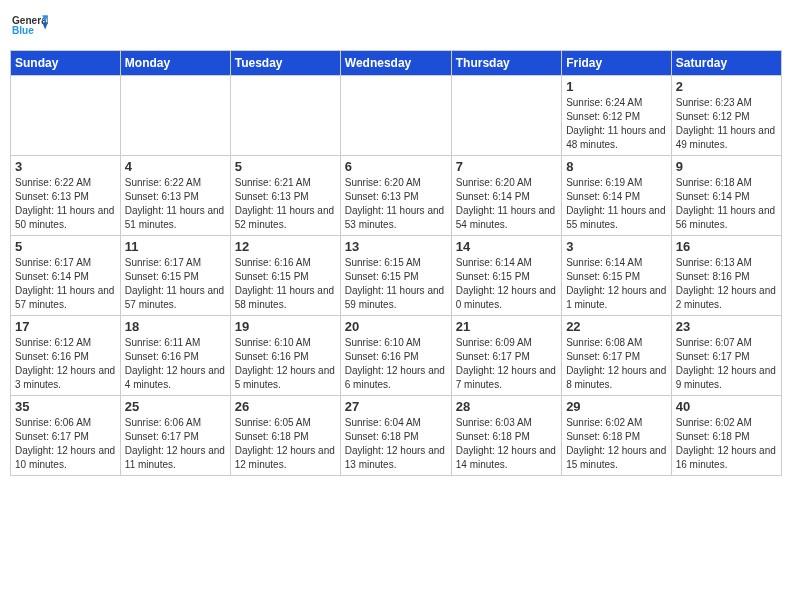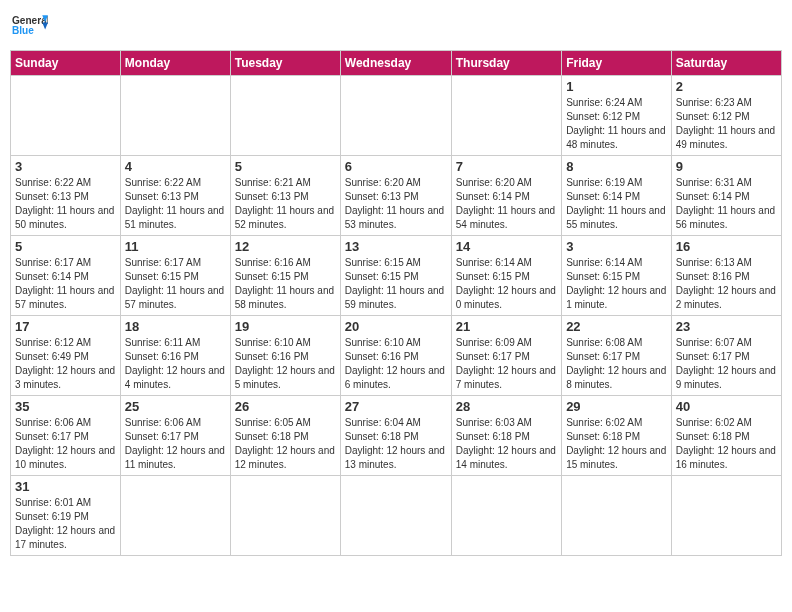--- a/index.html
+++ b/index.html
@@ -39,21 +39,21 @@
     .location {
       font-size: 15px;
       color: #555;
     }
     .calendar {
       width: 100%;
       border-collapse: collapse;
       font-size: 10.5px;
     }
     .calendar thead th {
-      background-color: #be185d;
+      background-color: #1d4ed8;
       color: #fff;
       padding: 5px 4px;
       text-align: left;
       font-size: 12px;
       font-weight: bold;
       border: 1px solid #ccc;
     }
     .calendar tbody td {
       border: 1px solid #ccc;
       vertical-align: top;
@@ -168,21 +168,21 @@
 Daylight: 11 hours and 54 minutes.</div>
         </td>
         <td>
           <span class="day-number">8</span>
           <div class="day-info">Sunrise: 6:19 AM
 Sunset: 6:14 PM
 Daylight: 11 hours and 55 minutes.</div>
         </td>
         <td>
           <span class="day-number">9</span>
-          <div class="day-info">Sunrise: 6:31 AM
+          <div class="day-info">Sunrise: 6:18 AM
 Sunset: 6:14 PM
 Daylight: 11 hours and 56 minutes.</div>
         </td>
       </tr>
       <tr>
         <td>
           <span class="day-number">5</span>
           <div class="day-info">Sunrise: 6:17 AM
 Sunset: 6:14 PM
 Daylight: 11 hours and 57 minutes.</div>
@@ -221,21 +221,21 @@
           <span class="day-number">16</span>
           <div class="day-info">Sunrise: 6:13 AM
 Sunset: 8:16 PM
 Daylight: 12 hours and 2 minutes.</div>
         </td>
       </tr>
       <tr>
         <td>
           <span class="day-number">17</span>
           <div class="day-info">Sunrise: 6:12 AM
-Sunset: 6:49 PM
+Sunset: 6:16 PM
 Daylight: 12 hours and 3 minutes.</div>
         </td>
         <td>
           <span class="day-number">18</span>
           <div class="day-info">Sunrise: 6:11 AM
 Sunset: 6:16 PM
 Daylight: 12 hours and 4 minutes.</div>
         </td>
         <td>
           <span class="day-number">19</span>
@@ -305,28 +305,14 @@
 Sunset: 6:18 PM
 Daylight: 12 hours and 15 minutes.</div>
         </td>
         <td>
           <span class="day-number">40</span>
           <div class="day-info">Sunrise: 6:02 AM
 Sunset: 6:18 PM
 Daylight: 12 hours and 16 minutes.</div>
         </td>
       </tr>
-      <tr class="last-row">
-        <td>
-          <span class="day-number">31</span>
-          <div class="day-info">Sunrise: 6:01 AM
-Sunset: 6:19 PM
-Daylight: 12 hours and 17 minutes.</div>
-        </td>
-        <td class="empty-cell"></td>
-        <td class="empty-cell"></td>
-        <td class="empty-cell"></td>
-        <td class="empty-cell"></td>
-        <td class="empty-cell"></td>
-        <td class="empty-cell"></td>
-      </tr>
     </tbody>
 </table>
 
 </body></html>

